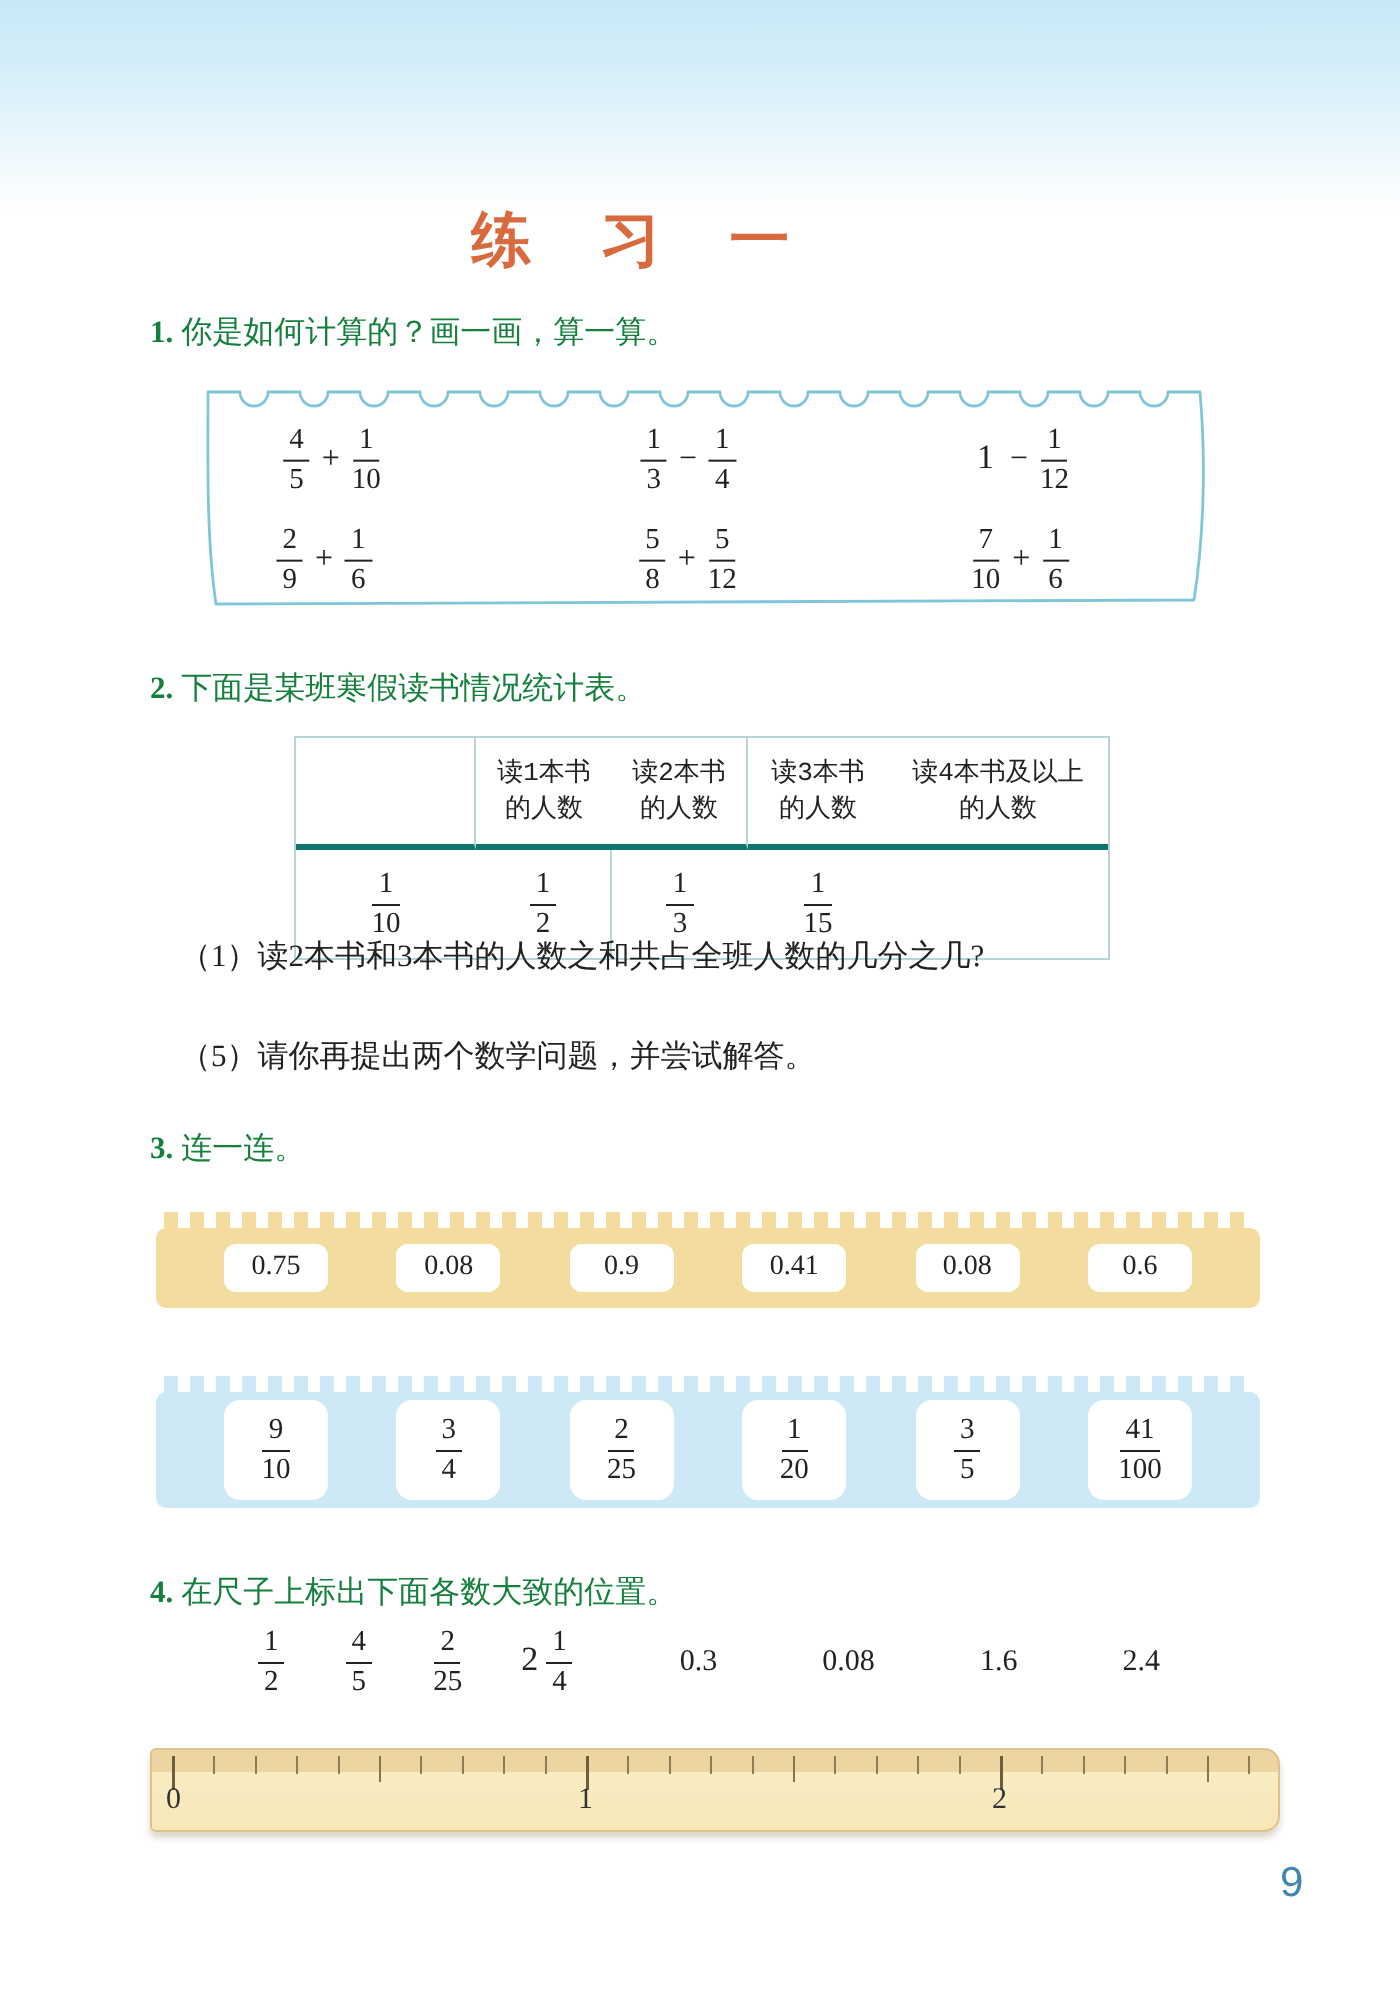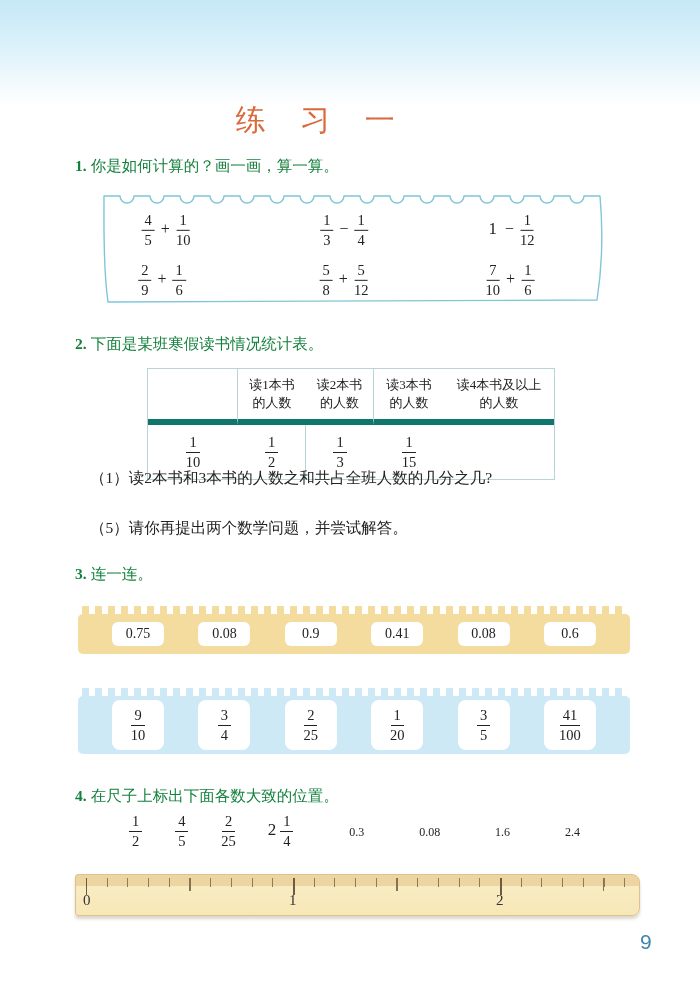--- a/index.html
+++ b/index.html
@@ -4,47 +4,47 @@
 <style>
   html,body{margin:0;padding:0;}
   body{
     width:700px;height:1000px;position:relative;background:#ffffff;
     font-family:"Liberation Serif","DejaVu Serif",serif;color:#222;
     overflow:hidden;
   }
   .sky{position:absolute;left:0;top:0;width:700px;height:105px;
     background:linear-gradient(180deg,#c6e8f6 0%,#d9f0fa 40%,#ffffff 100%);}
   .title{position:absolute;left:0;top:100px;width:644px;text-align:center;
-    font-size:30px;font-weight:normal;color:#d96a3e;letter-spacing:0.45em;}
+    font-size:30px;font-weight:bold;color:#d96a3e;letter-spacing:0.45em;}
   .qline{position:absolute;left:75px;font-size:15.5px;color:#15803d;}
   .qline b{font-weight:bold;margin-right:4px;}
   .subq{position:absolute;left:90px;font-size:15.5px;color:#222;}
 
   
   .frac{display:inline-flex;flex-direction:column;align-items:center;
     vertical-align:middle;line-height:1.15;font-size:14.5px;margin:0 1px;}
   .frac .num{border-bottom:1.2px solid #222;padding:0 3px 1px;display:block;text-align:center;}
   .frac .den{display:block;padding-top:1px;text-align:center;}
   .op{margin:0 5px;font-size:16px;}
   .whole{font-size:17px;margin-right:3px;}
-  .plain{font-size:12px;padding-left:24px;}
+  .plain{font-size:15px;padding-left:24px;}
 
   
   .q1box{position:absolute;left:94px;top:186px;width:516px;height:126px;}
   .q1box svg{position:absolute;left:0;top:0;}
   .q1expr{position:absolute;transform:translate(-50%,-50%);white-space:nowrap;}
 
   
   .rtable{position:absolute;left:147px;top:368px;width:406px;
     border:1px solid #b7d4d6;display:grid;
     grid-template-columns:90px 68px 68px 70px 110px;
     grid-template-rows:56px 54px;font-size:13px;}
   .rtable .cell{display:flex;align-items:center;justify-content:center;
     text-align:center;white-space:pre-line;line-height:1.35;}
-  .rtable .hr{border-bottom:6px solid #0f766e;}
+  .rtable .hr{border-bottom:3px solid #0f766e;font-family:Liberation Mono, monospace;}
   .rtable .vr{border-right:1px solid #b7d4d6;}
 
   
   .strip{position:absolute;left:78px;width:552px;}
   .teeth{height:8px;margin:0 4px;}
   .strip-body{border-radius:5px;display:flex;align-items:center;
     justify-content:space-between;padding:0 34px 0 34px;}
   .tan .teeth{background:repeating-linear-gradient(90deg,#f3dc9e 0 7px,transparent 7px 13px);}
   .tan .strip-body{background:#f3dc9e;height:40px;}
   .blue .teeth{background:repeating-linear-gradient(90deg,#cde9f6 0 7px,transparent 7px 13px);}

